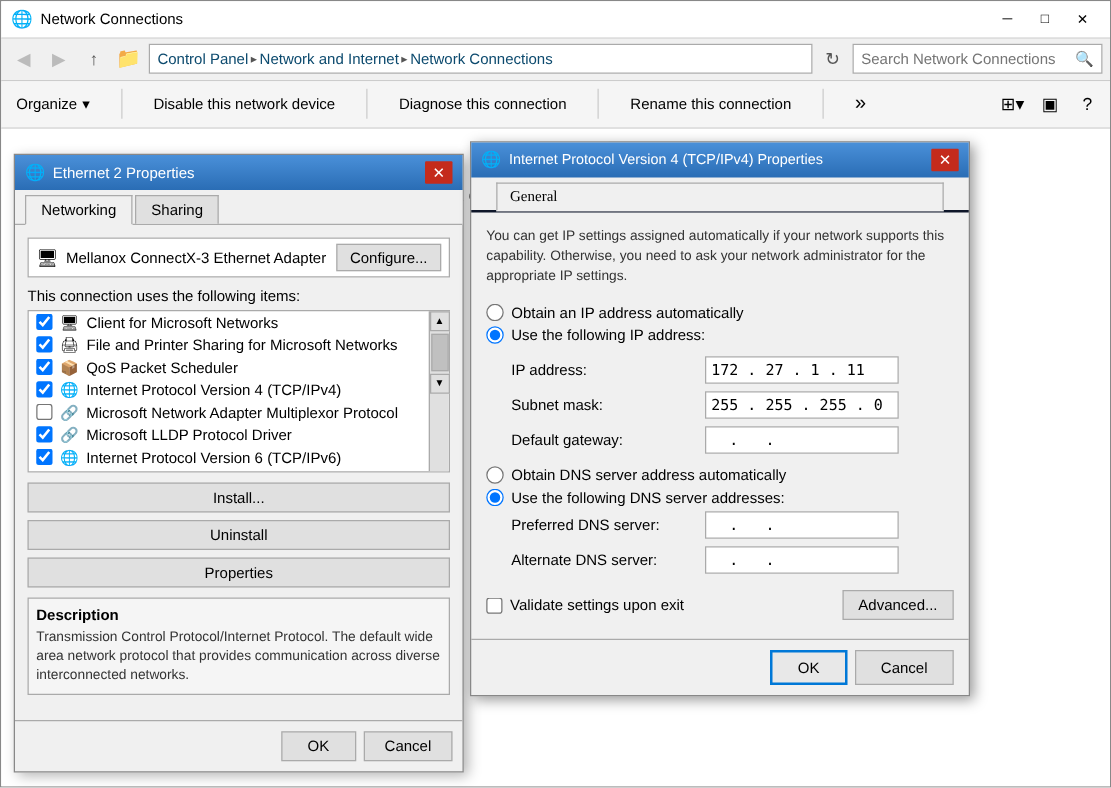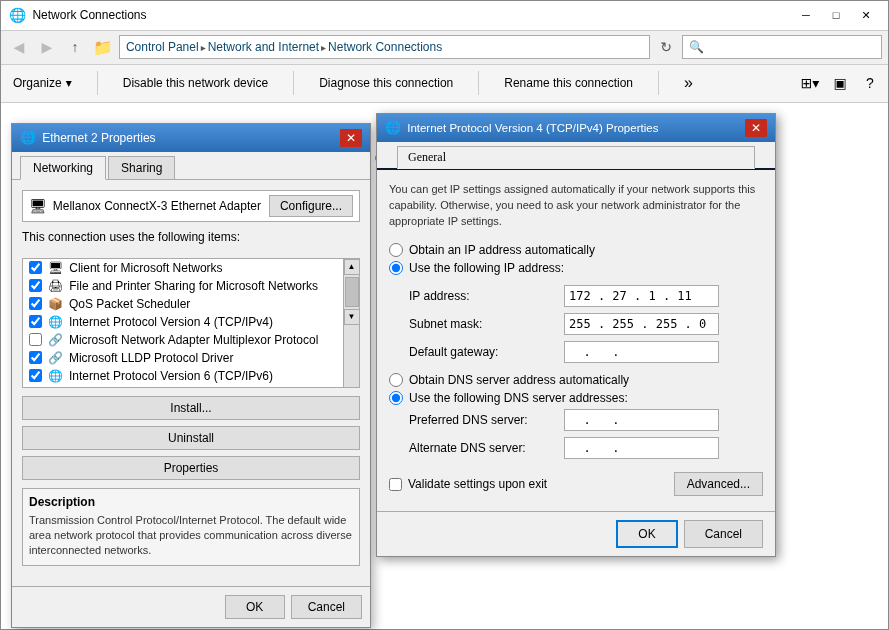--- a/index.html
+++ b/index.html
@@ -171,21 +171,21 @@
       display: flex; align-items: center; border: 1px solid #aaa;
       background: #fff; padding: 4px 6px; gap: 6px; margin-bottom: 8px;
     }
     .adapter-name { font-size: 12px; }
     .configure-btn {
       margin-left: auto; padding: 3px 10px; font-size: 12px;
       border: 1px solid #aaa; background: #e0e0e0; cursor: pointer;
     }
 
     
-    .items-label { font-size: 12px; margin-bottom: 14px; }
+    .items-label { font-size: 12px; margin-bottom: 4px; }
     .items-list-container { position: relative; border: 1px solid #aaa; background: #fff; height: 130px; margin-bottom: 8px; display: flex; }
     .items-list { flex: 1; overflow: hidden; }
     .list-item {
       display: flex; align-items: center; padding: 2px 6px; gap: 6px;
       font-size: 12px; cursor: pointer;
     }
     .list-item input[type=checkbox] { width: 13px; height: 13px; }
     .scrollbar-v {
       width: 16px; background: #e0e0e0; border-left: 1px solid #aaa;
       display: flex; flex-direction: column; align-items: center;
@@ -323,20 +323,21 @@
     <div style="font-size:16px; margin:0 2px;">📁</div>
     <div class="address-path">
       <span class="path-part">Control Panel</span>
       <span class="path-separator">▸</span>
       <span class="path-part">Network and Internet</span>
       <span class="path-separator">▸</span>
       <span class="path-part">Network Connections</span>
     </div>
     <button class="nav-btn">↻</button>
     <div class="search-box">
+      <input class="search-input" type="text" placeholder="Search Network Connections" style="">
       <span>🔍</span>
     </div>
   </div>
 
   <div class="toolbar">
     <button class="toolbar-btn">
       <span>Organize</span>
       <span>▾</span>
     </button>
     <div class="toolbar-sep"></div>

